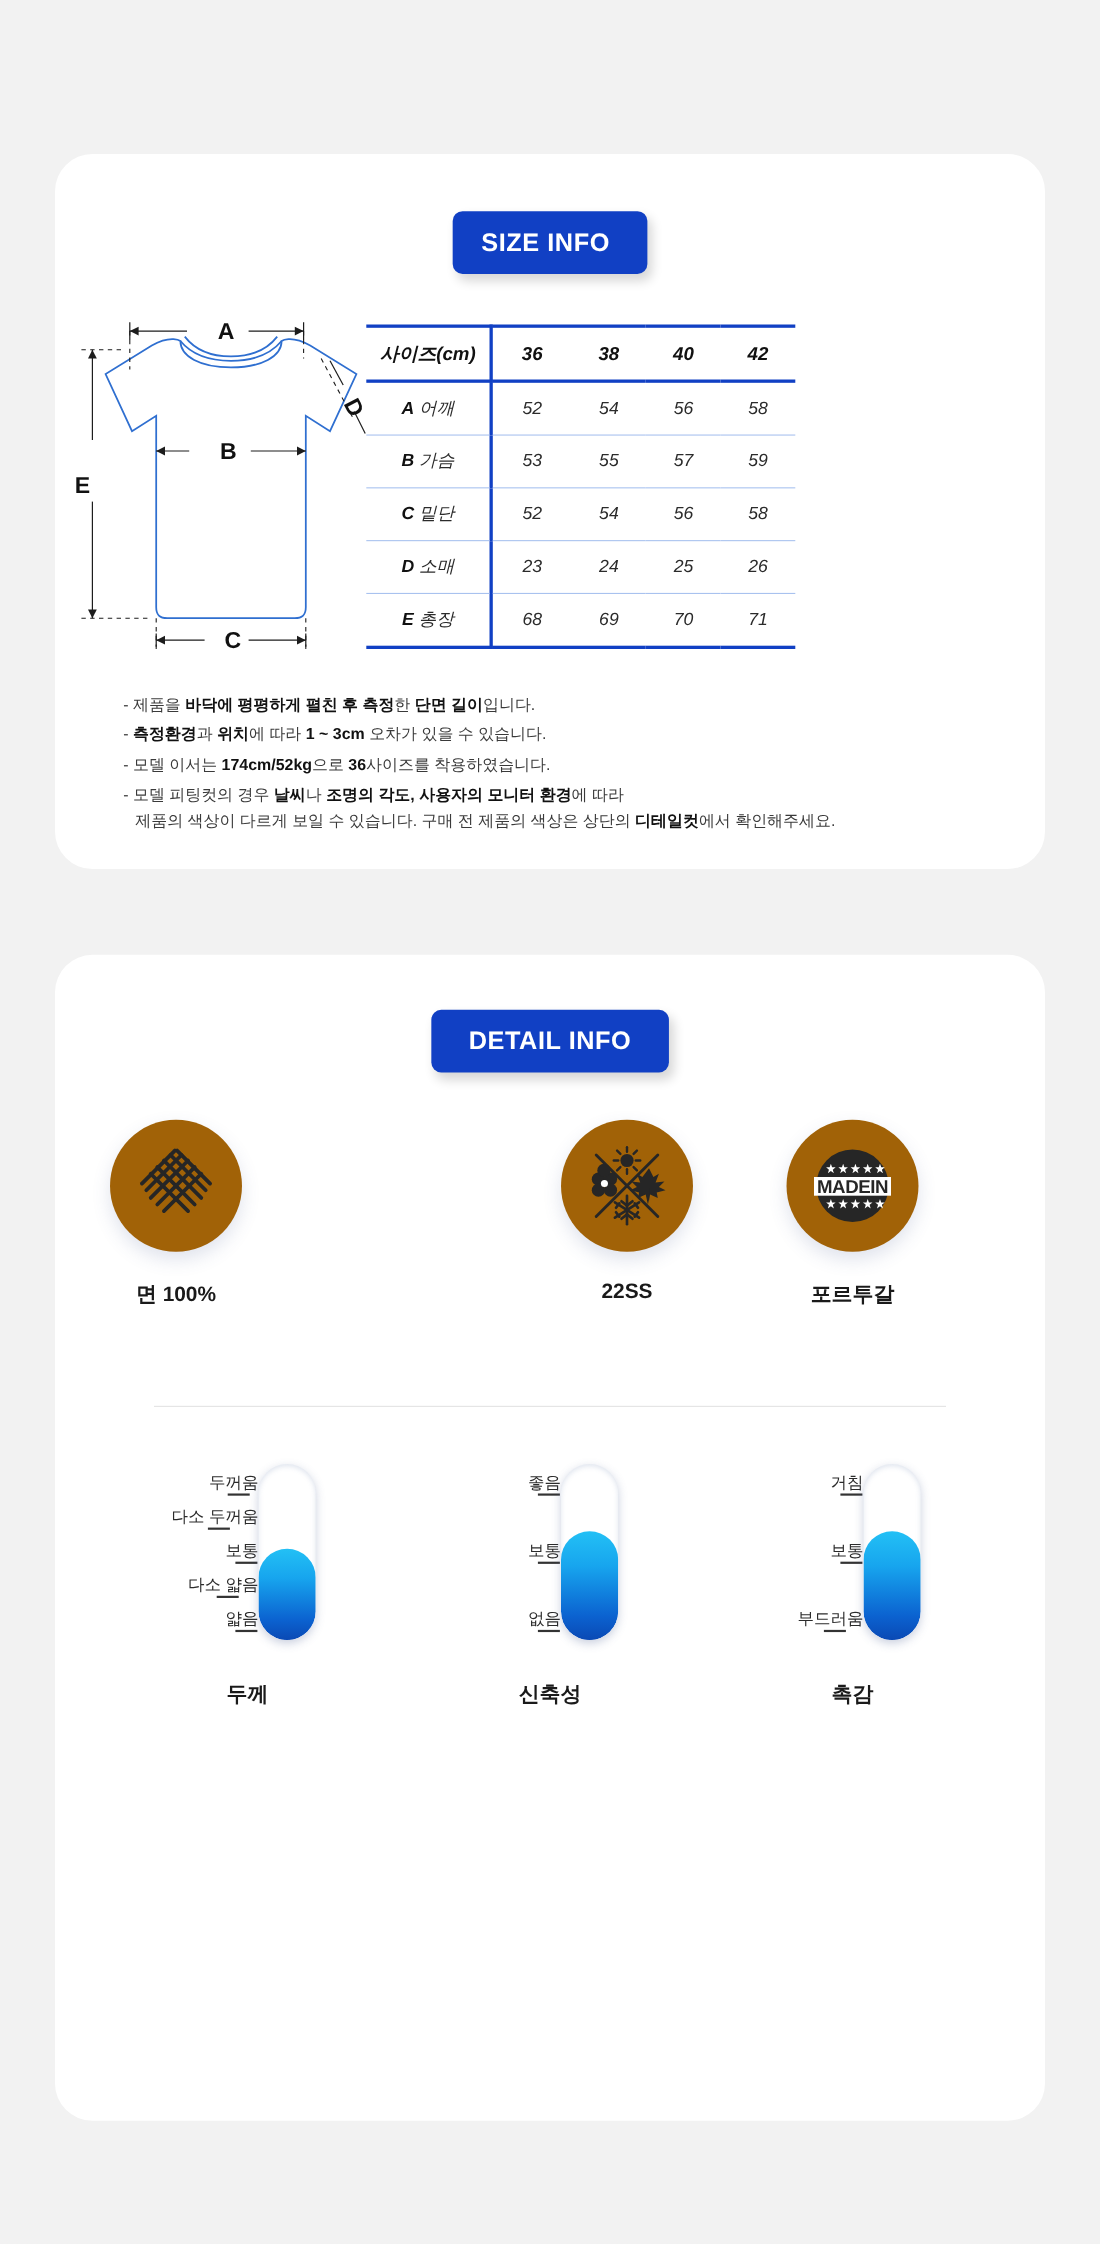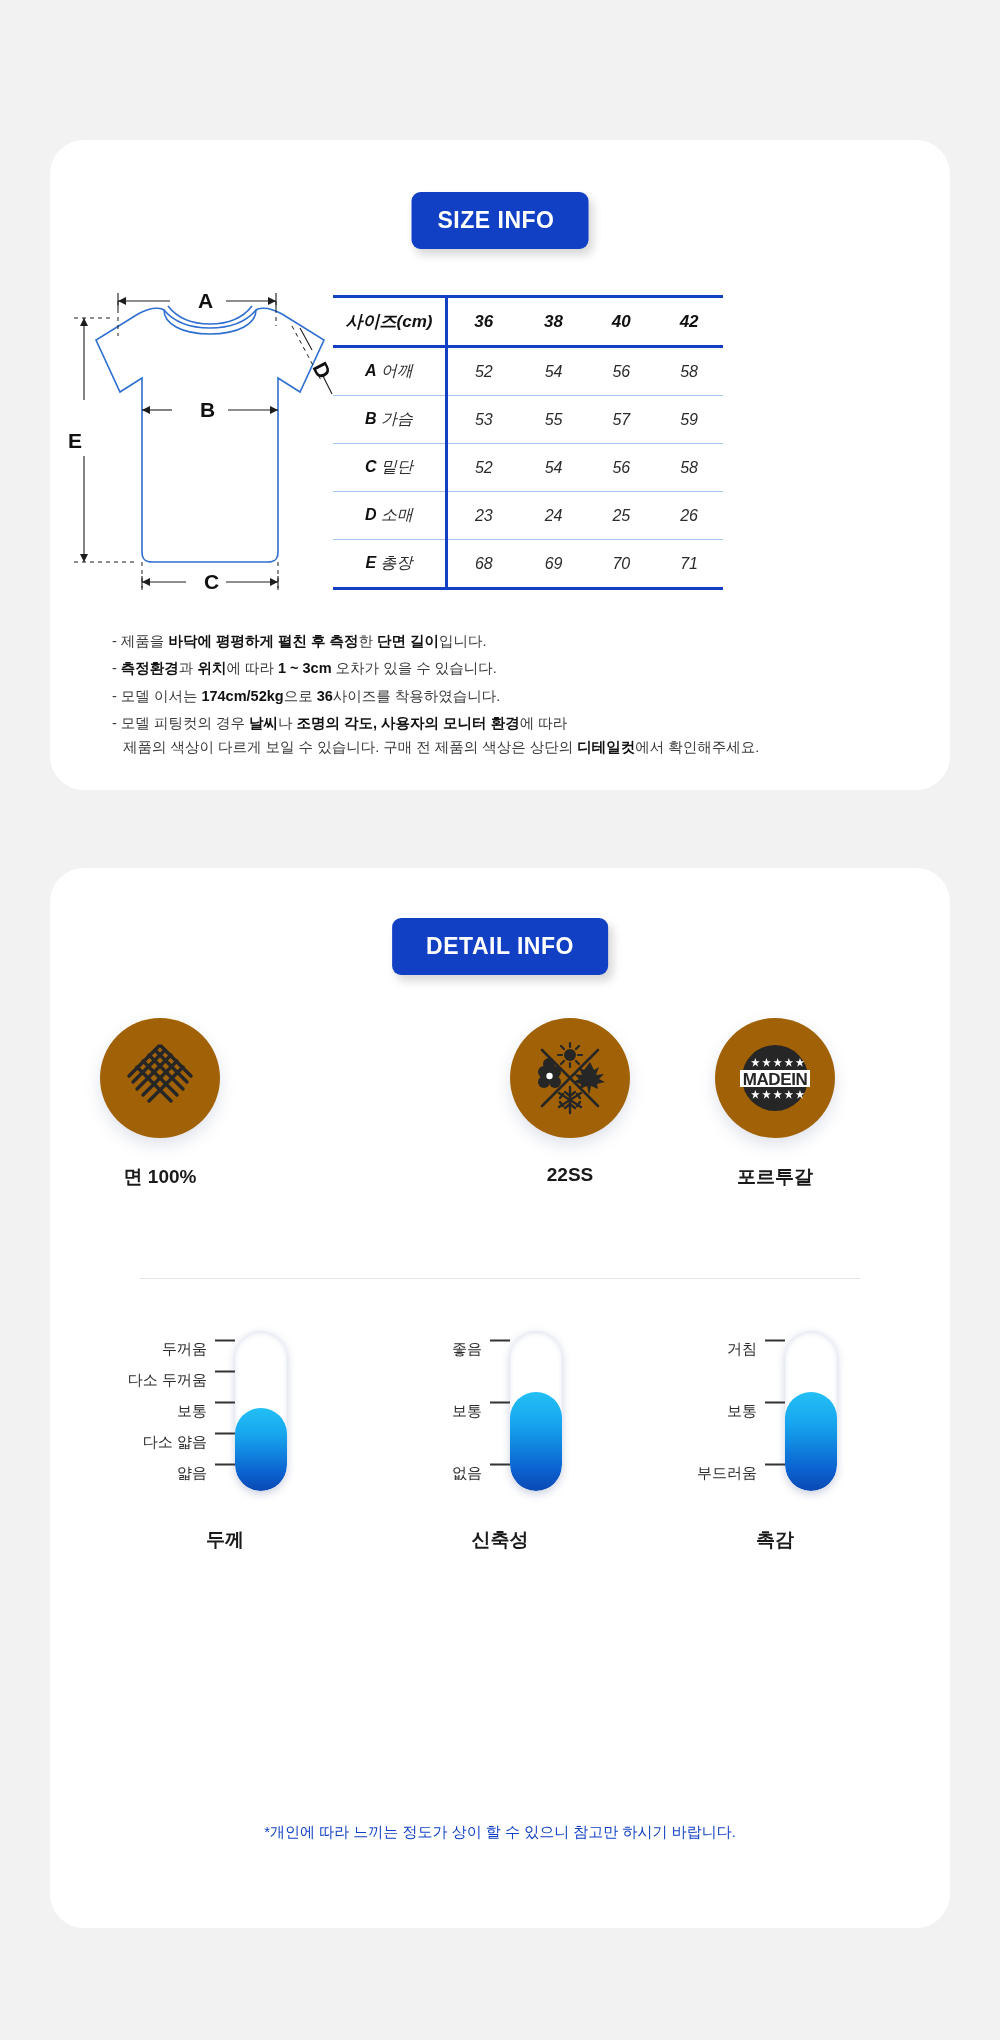--- a/index.html
+++ b/index.html
@@ -95,23 +95,24 @@
                inset 0 2px 5px rgba(120,140,180,.22);
     overflow:hidden;
   }
   .fill{
     position:absolute;left:0;width:52px;bottom:0;
     border-radius:26px;
     background:linear-gradient(180deg,#23c0f5 0%,#17a5ee 32%,#0b62d0 78%,#0a49b4 100%);
   }
   .ticks{position:absolute;left:0;top:8px;width:160px;height:160px;}
   .tick{
-    position:absolute;right:0;display:flex;align-items:flex-start;
+    position:absolute;right:0;display:flex;align-items:center;
     justify-content:flex-end;transform:translateY(-50%);
     white-space:nowrap;
+    flex-direction:column;
   }
   .tick span{font-size:15px;color:#2b2b2b;}
   .tick i{
     display:inline-block;width:20px;height:1.6px;background:#333;
     margin-left:8px;margin-right:0;
   }
   .gauge-title{
     text-align:center;font-size:19px;font-weight:bold;color:#1a1a1a;
     margin-top:14px;
   }
@@ -426,15 +427,14 @@
               </div>
             </div>
             <div class="tube">
               <div class="fill" style="height: 62%;"></div>
             </div>
           </div>
           <div class="gauge-title">촉감</div>
         </div>
     </div>
 
-    <div class="footnote">*개인에 따라 느끼는 정도가 상이 할 수 있으니 참고만 하시기 바랍니다.</div>
   </div>
 </div>
 
 </body></html>

